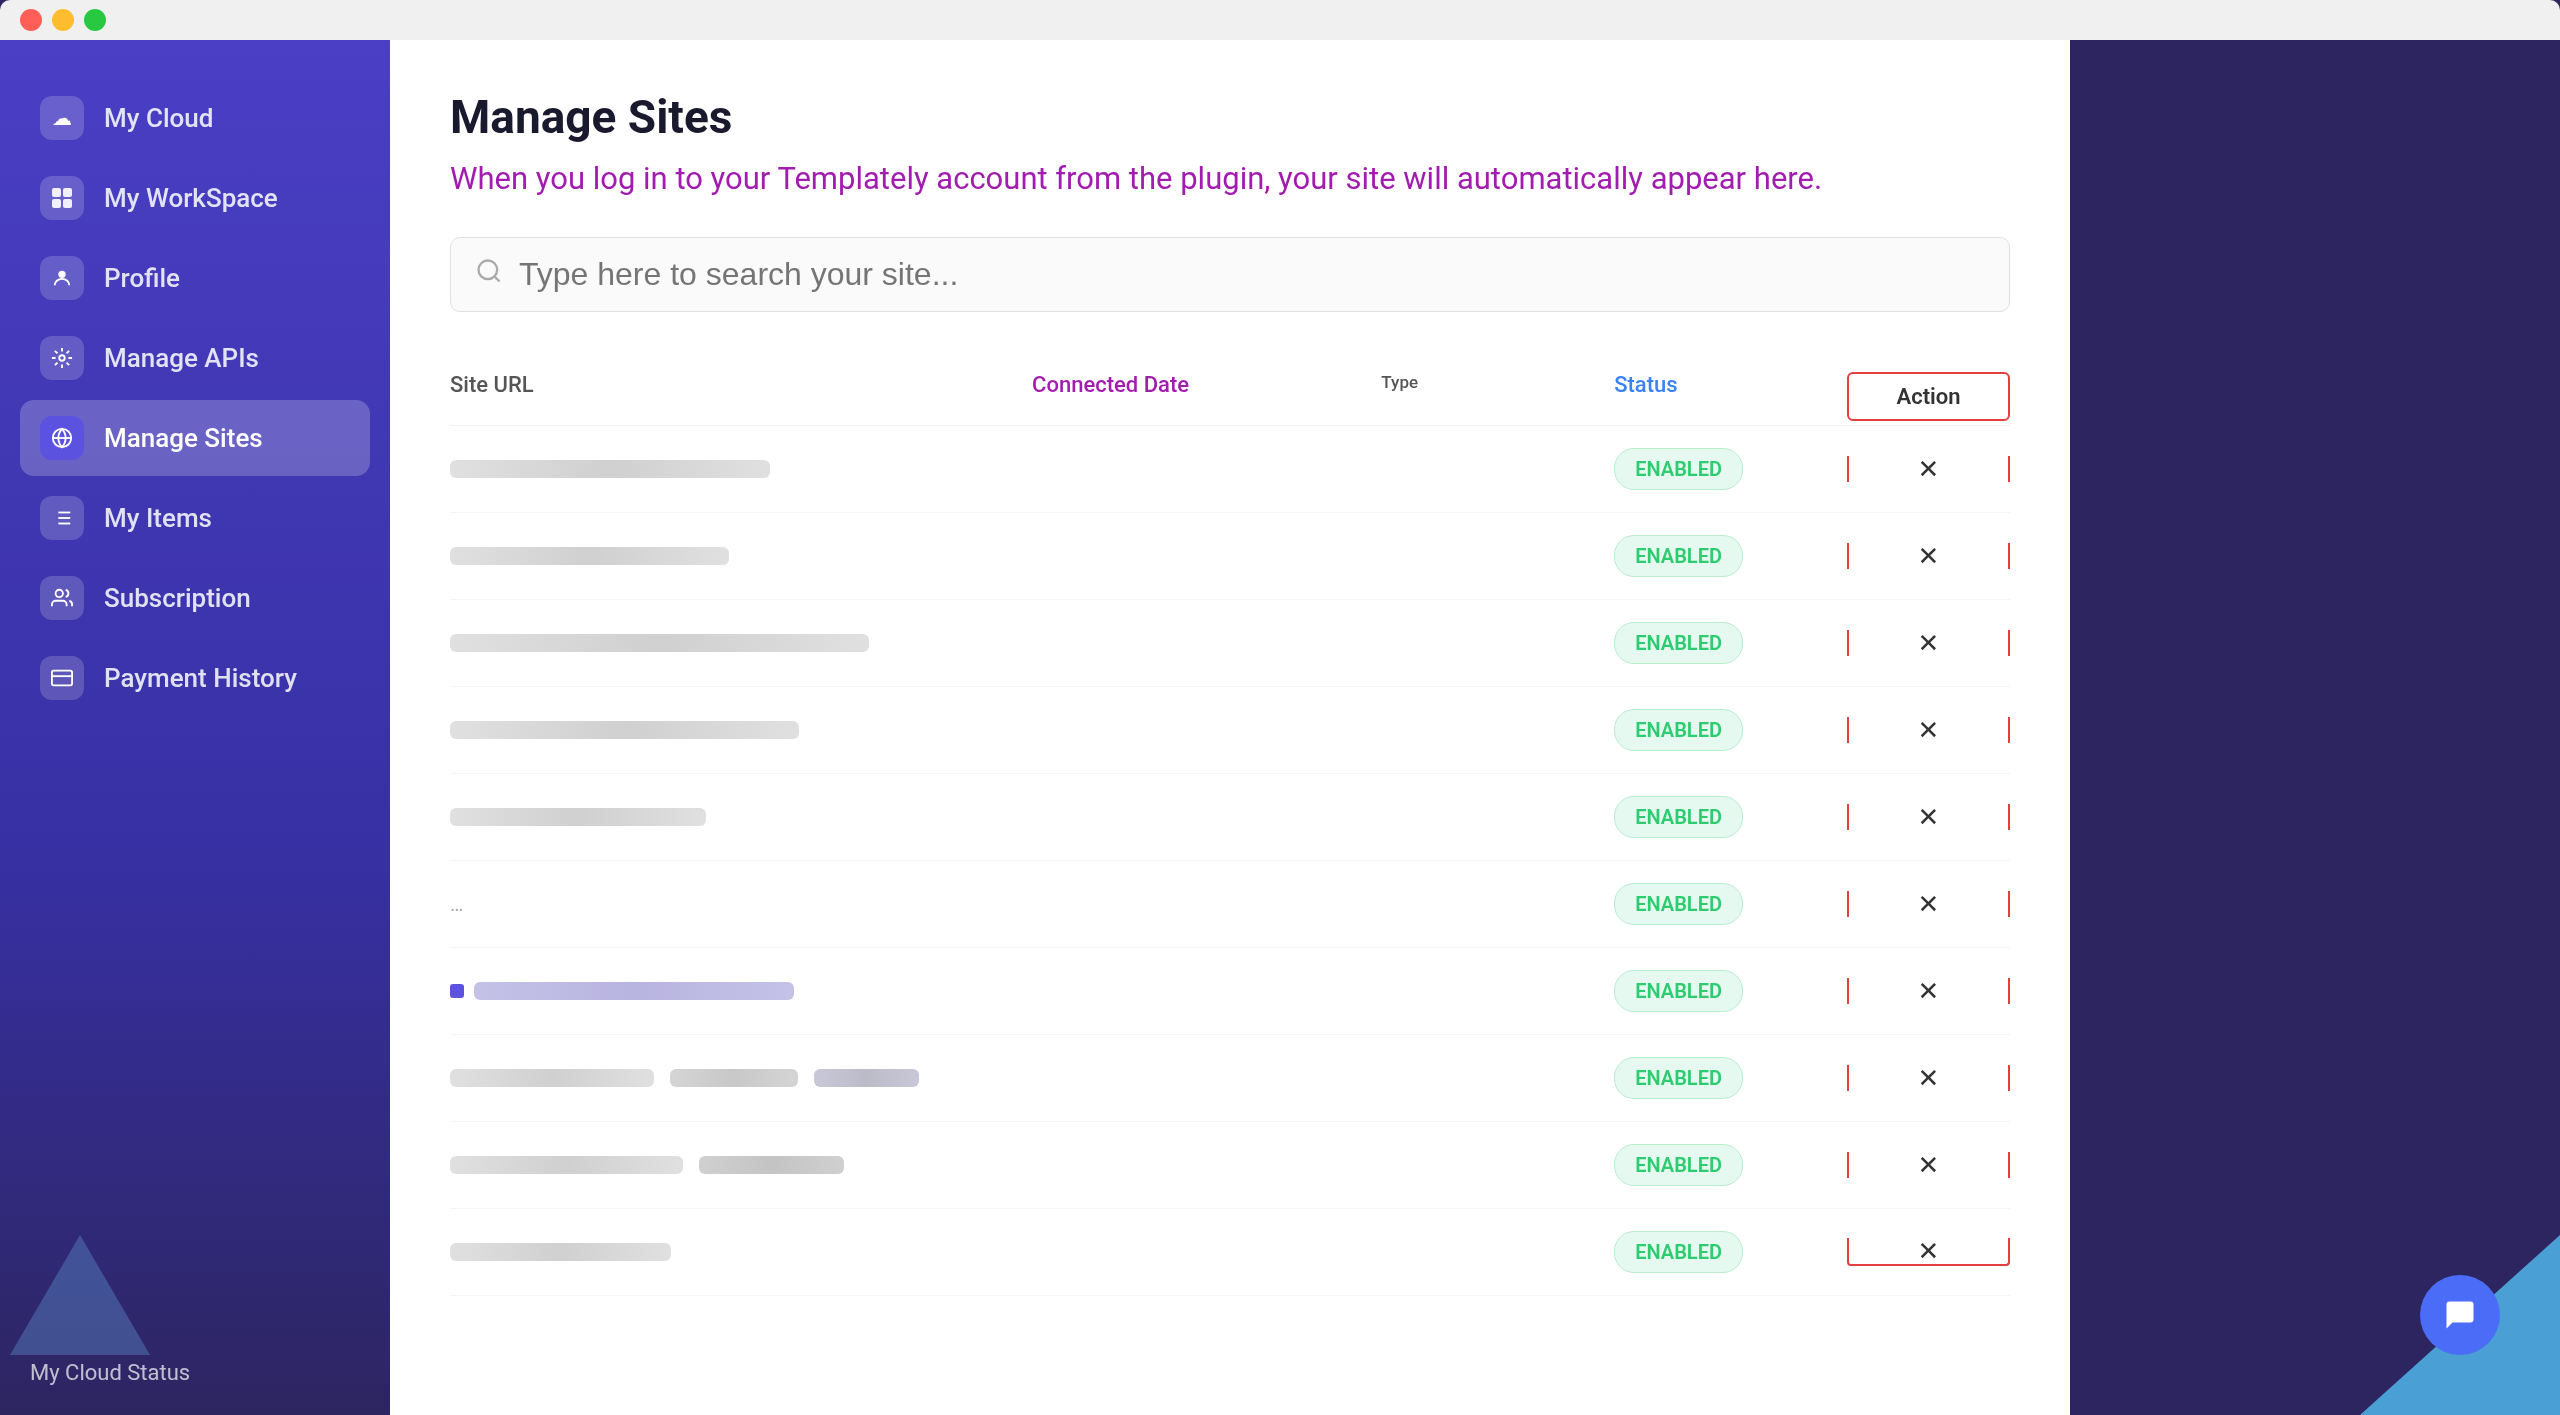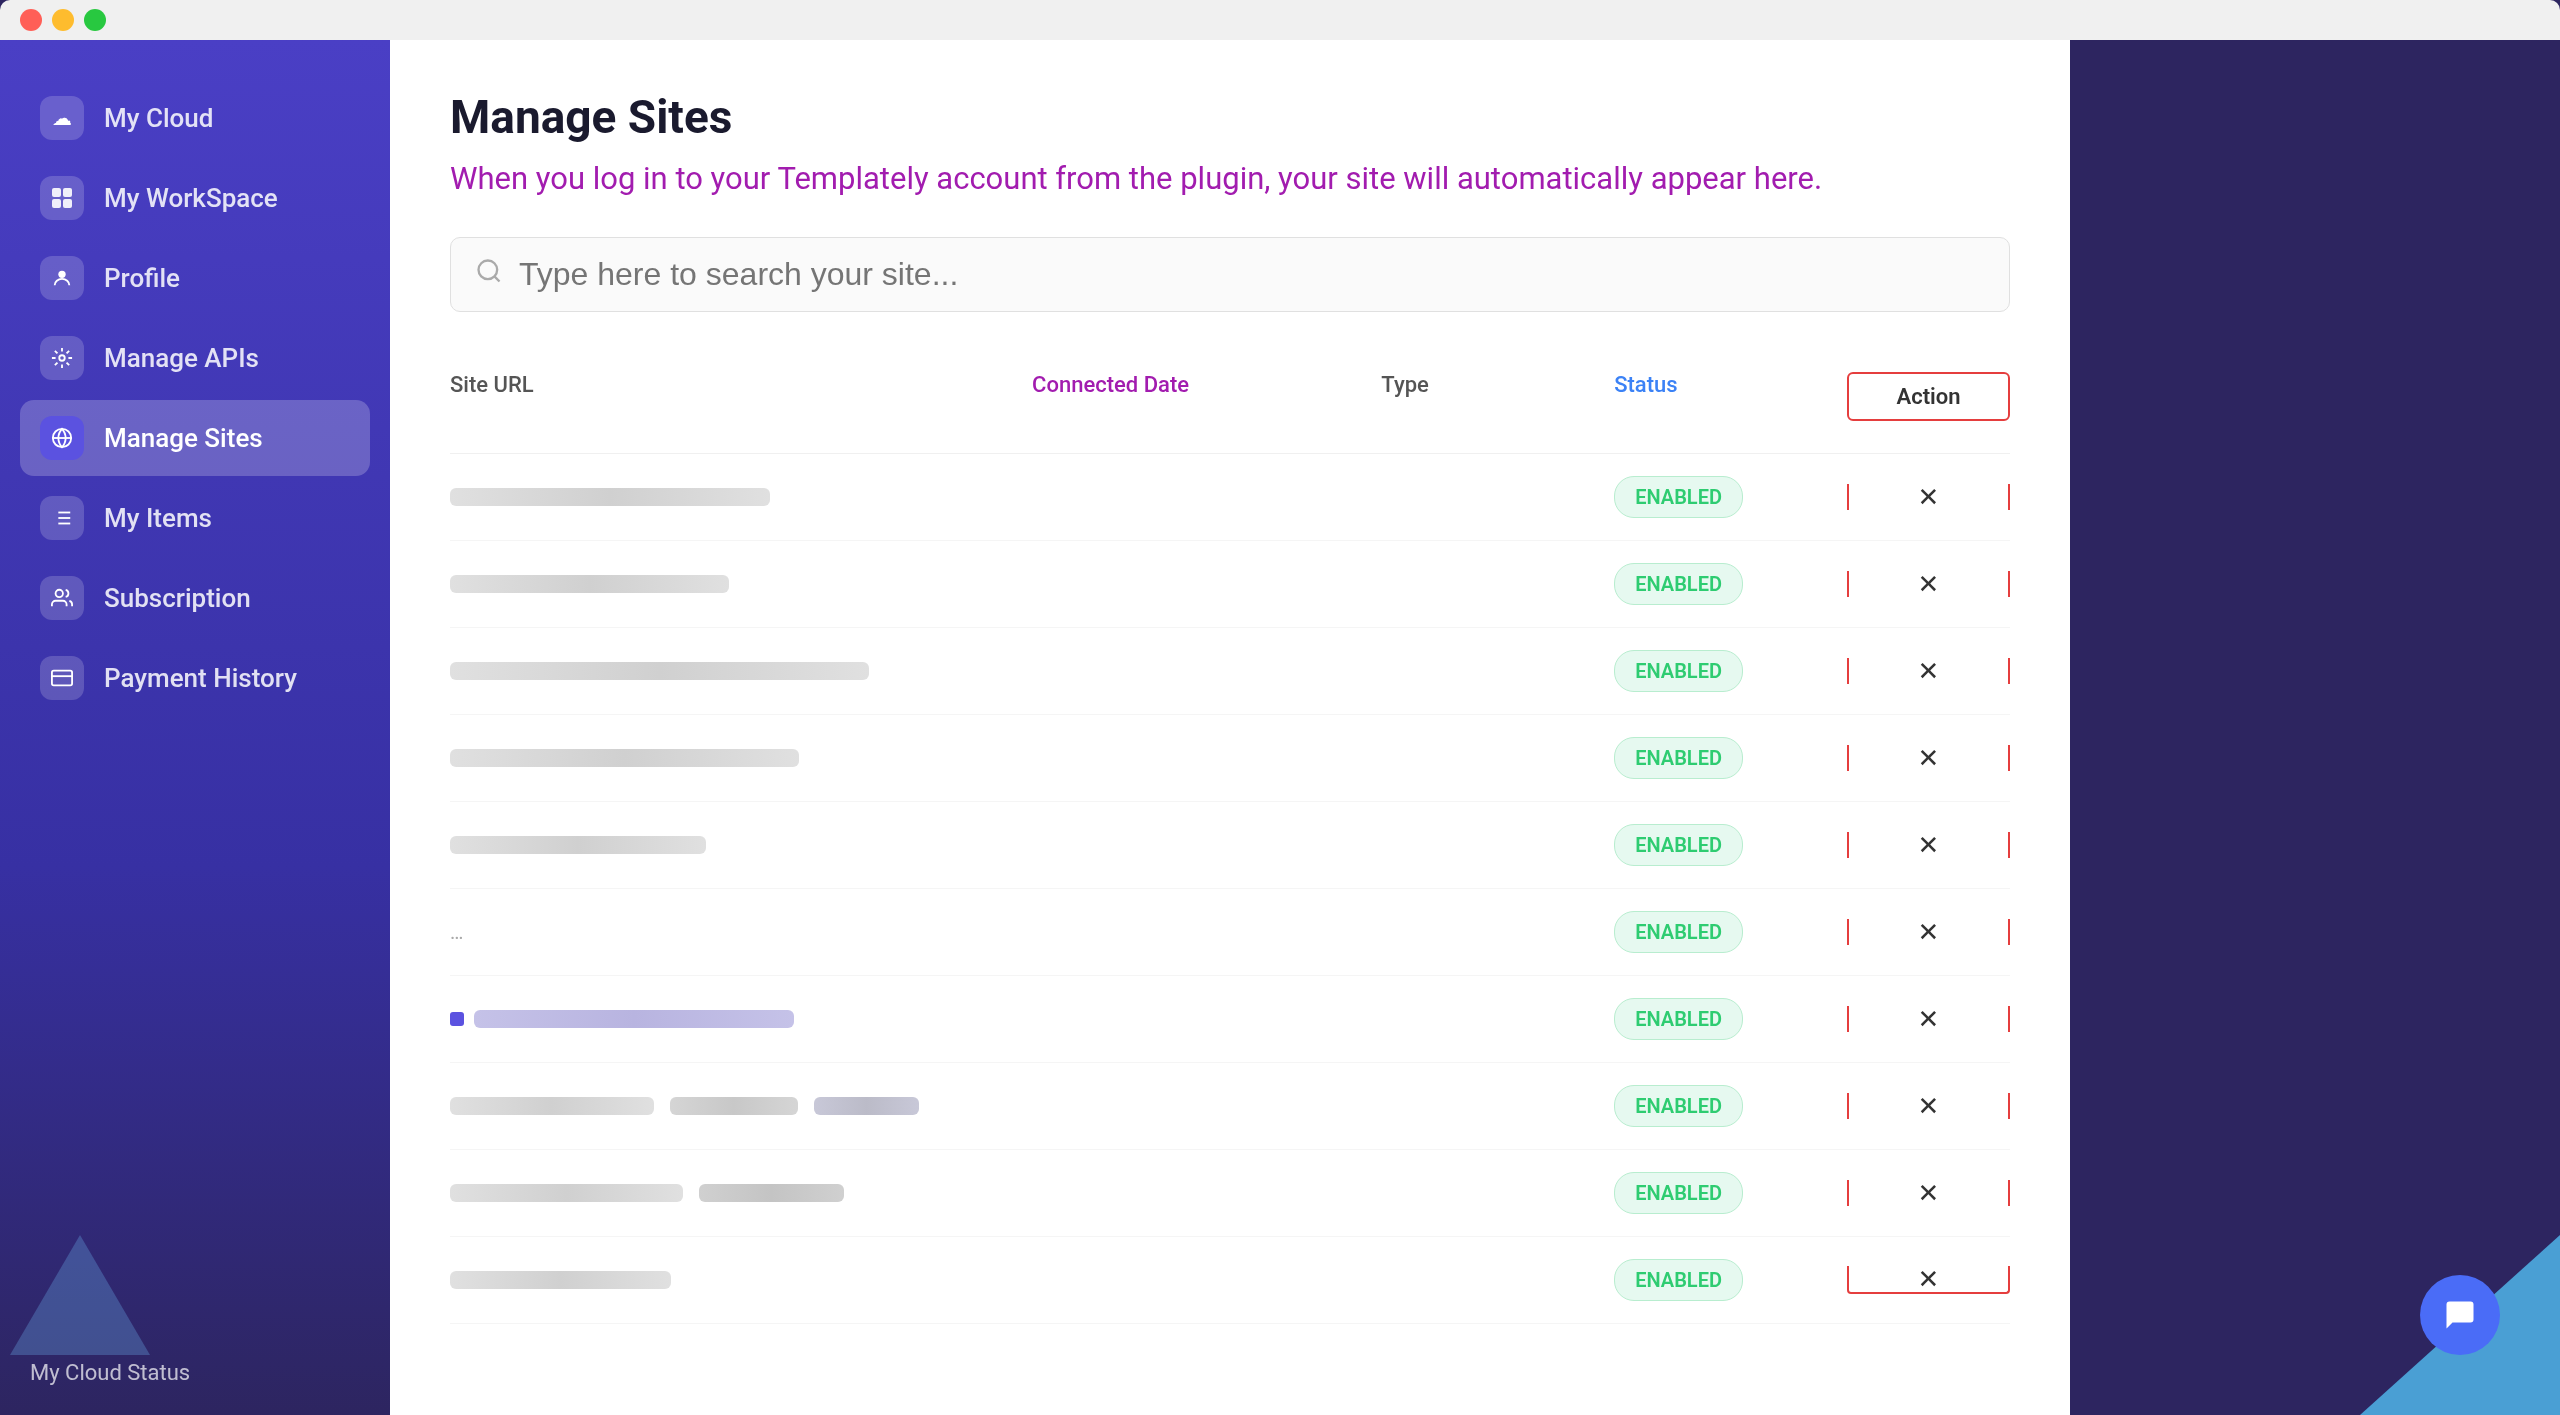--- a/index.html
+++ b/index.html
@@ -334,24 +334,24 @@
         <svg width="28" height="28" viewBox="0 0 24 24" fill="none" stroke="#aaa" stroke-width="2">
           <circle cx="11" cy="11" r="8"></circle>
           <line x1="21" y1="21" x2="16.65" y2="16.65"></line>
         </svg>
       </span>
       <input class="search-input" type="text" placeholder="Type here to search your site..." style="">
     </div>
 
     <div class="table-container">
 
-      <div style="display:grid; grid-template-columns: 2.5fr 1.5fr 1fr 1fr 0.7fr; padding: 10px 0 32px 0; border-bottom: 1.5px solid #f0f0f0;">
+      <div style="display:grid; grid-template-columns: 2.5fr 1.5fr 1fr 1fr 0.7fr; padding: 10px 0 4px 0; border-bottom: 1.5px solid #f0f0f0;">
         <div style="font-size:22px;color:#555;font-weight:500;">Site URL</div>
         <div style="font-size:22px;color:#a21caf;font-weight:500;">Connected Date</div>
-        <div style="font-size:22px;color:#555;font-weight:500;">Type</div>
+        <div style="font-size:17px;color:#555;font-weight:500;">Type</div>
         <div style="font-size:22px;color:#3b82f6;font-weight:500;">Status</div>
         <div style="font-size:22px;color:#333;font-weight:600;border:2.5px solid #e53e3e;border-radius:6px;padding:10px 20px;text-align:center;">Action</div>
       </div>
 
       <div id="table-rows-container">
 
         <div style="display:grid;grid-template-columns:2.5fr 1.5fr 1fr 1fr 0.7fr;padding:22px 0;border-bottom:1px solid #f5f5f5;align-items:center;">
           <div>
               <div class="blurred-cell blurred-long" style="width:55%;height:18px;background:linear-gradient(90deg,#e0e0e0,#d0d0d0,#e0e0e0);border-radius:6px;"></div>
             </div>

